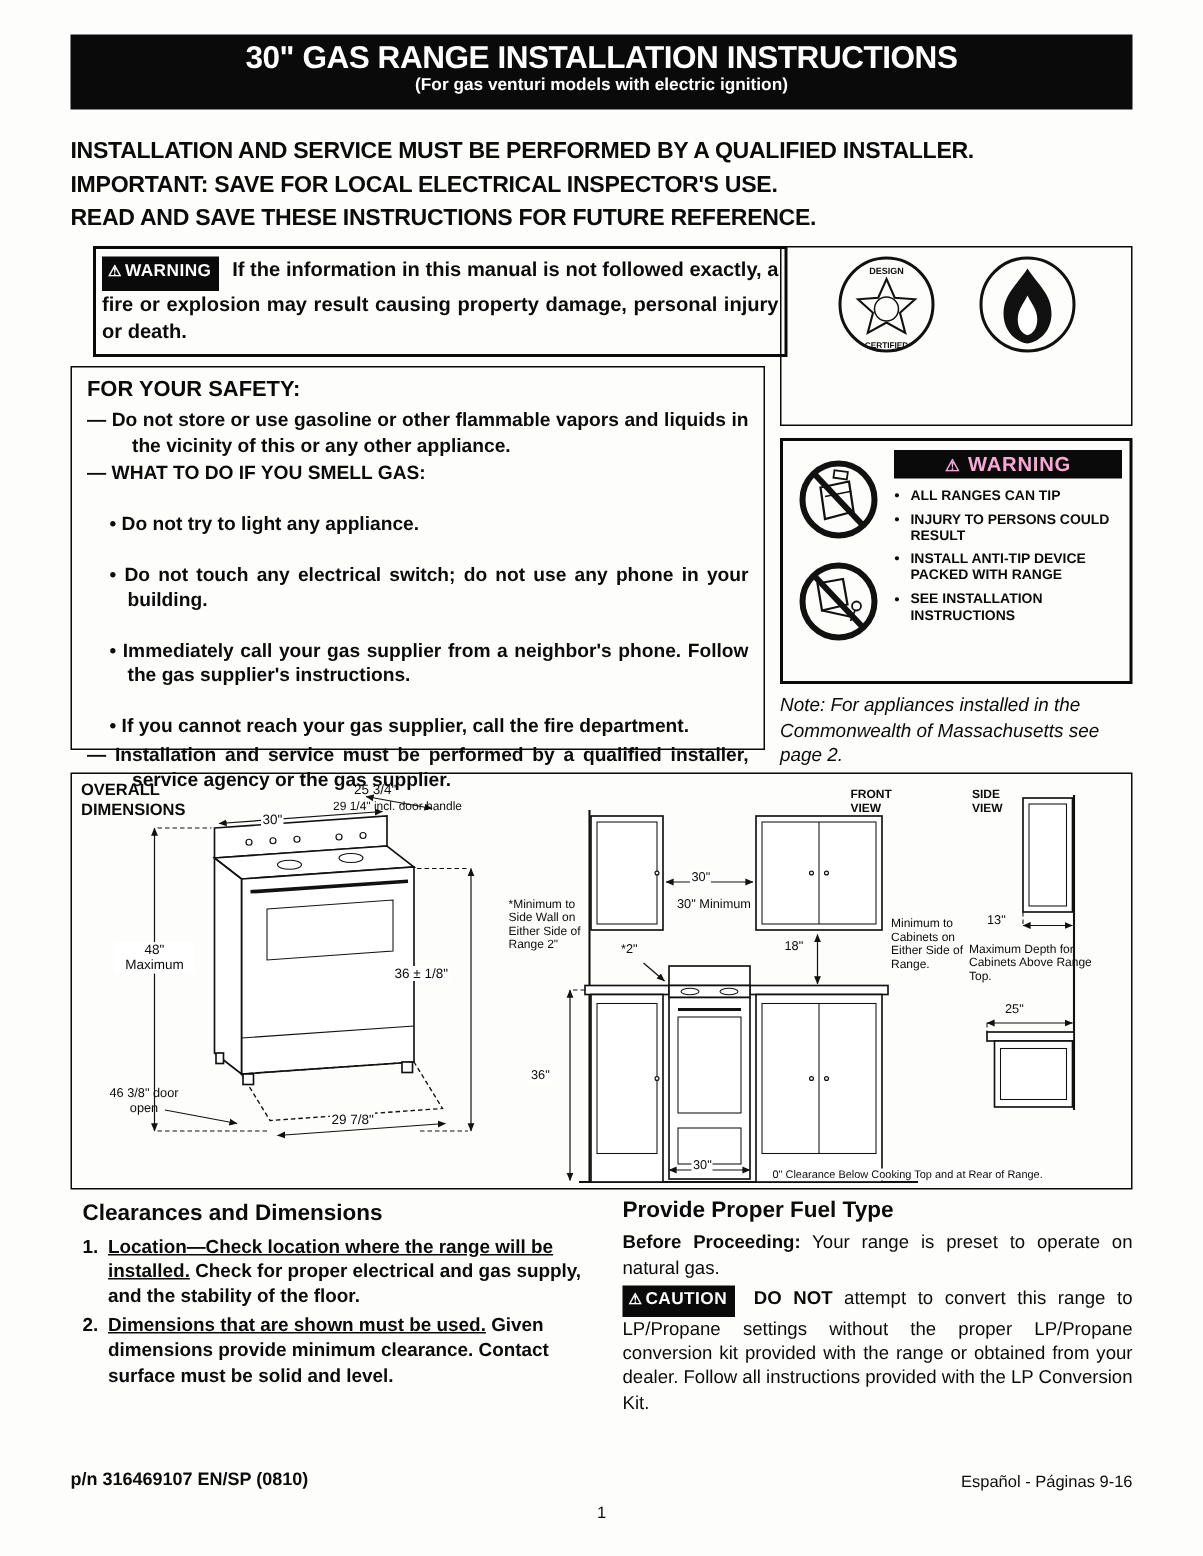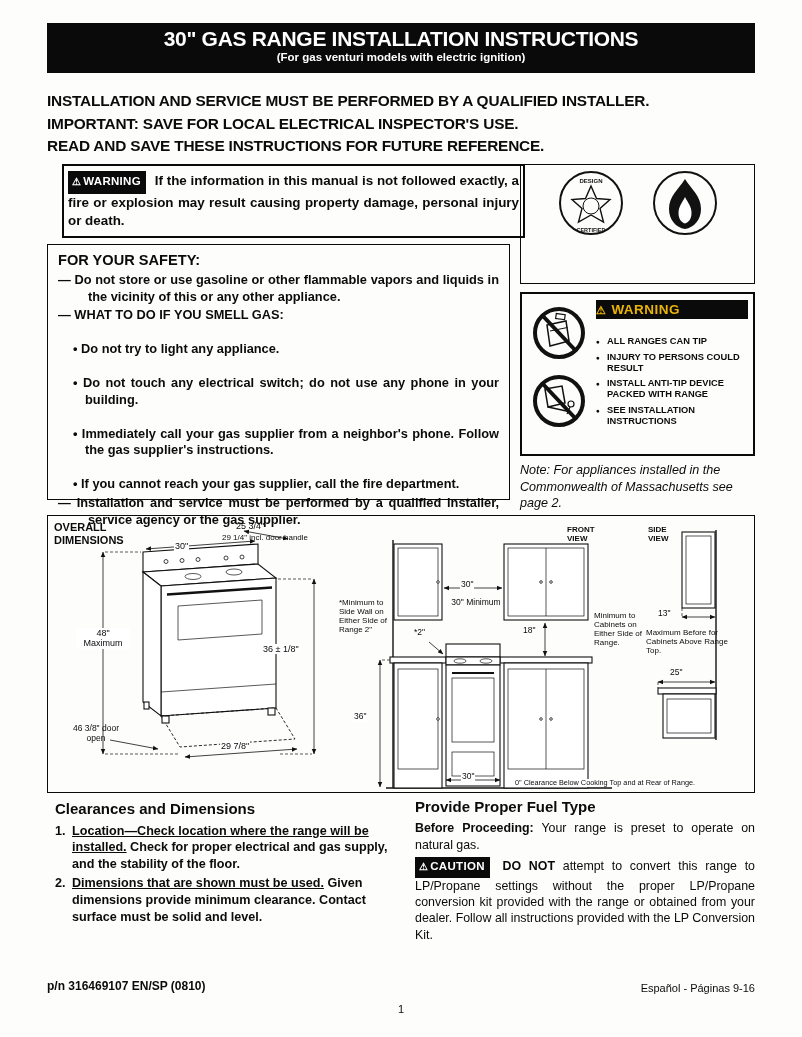--- a/index.html
+++ b/index.html
@@ -29,24 +29,24 @@
              padding:7px 10px;font-weight:bold;font-size:12.8px;line-height:16.8px}
   .stitle{font-size:14.6px;margin-bottom:3px}
   .sd{padding-left:30px;text-indent:-30px;text-align:justify;margin-top:2px}
   .sb{padding-left:27px;text-indent:-12px;text-align:justify;margin-top:17px}
   .sb::before{content:"•  "}
 
   .tipbox{left:520px;top:292px;width:235px;height:164px;border:2.5px solid #0a0a0a;
           display:flex;padding:6px 5px 4px 6px;gap:6px}
   .tipicons{display:flex;flex-direction:column;gap:10px;align-items:center;width:62px;padding-top:4px}
   .tipright{flex:1}
-  .tiphead{background:#0a0a0a;color:#eab308;font-weight:bold;font-size:13.5px;
+  .tiphead{background:#0a0a0a;color:#f9a8d4;font-weight:bold;font-size:13.5px;text-align:center;
            padding:2px 0;letter-spacing:0.5px}
   .tiphead .tri{font-size:11px;margin-right:5px}
-  .tiplist{list-style:none;margin-top:17px}
+  .tiplist{list-style:none;margin-top:6px}
   .tiplist li{position:relative;padding-left:11px;font-size:9.3px;font-weight:bold;line-height:10.8px;margin-bottom:5px}
   .tiplist li::before{content:"●";position:absolute;left:0;top:1px;font-size:6.5px}
 
   .massnote{left:520px;top:462px;width:235px;font-style:italic;font-size:12.6px;line-height:16.5px}
 
   .diagram{left:47px;top:515px;width:708px;height:278px;border:1.5px solid #0a0a0a}
   .dsvg{position:absolute;left:0;top:0}
   .dsvg .art{fill:#fff;stroke:#111;stroke-width:1.1}
   .dsvg .artk{fill:#fff;stroke:#111;stroke-width:0.8}
   .dsvg .thin{fill:none;stroke:#111;stroke-width:0.7}
@@ -263,21 +263,21 @@
     <div class="dl s85 c" style="left:16px;top:208px;width:64px">46 3/8" door open</div>
     <div class="dl s9 bg nw" style="left:172px;top:225px">29 7/8"</div>
     <div class="dl b" style="left:519px;top:9px;width:46px">FRONT VIEW</div>
     <div class="dl b" style="left:600px;top:9px;width:36px">SIDE VIEW</div>
     <div class="dl s85 bg nw" style="left:412px;top:64px">30"</div>
     <div class="dl s85 c" style="left:402px;top:82px;width:52px">30" Minimum</div>
     <div class="dl" style="left:291px;top:82px;width:52px">*Minimum to Side Wall on Either Side of Range 2"</div>
     <div class="dl s85 nw" style="left:366px;top:112px">*2"</div>
     <div class="dl s85 nw" style="left:475px;top:110px">18"</div>
     <div class="dl" style="left:546px;top:95px;width:52px">Minimum to Cabinets on Either Side of Range.</div>
-    <div class="dl" style="left:598px;top:112px;width:84px">Maximum Before for Cabinets Above Range Top.</div>
+    <div class="dl" style="left:598px;top:112px;width:84px">Maximum Depth for Cabinets Above Range Top.</div>
     <div class="dl s85 nw" style="left:610px;top:93px">13"</div>
     <div class="dl s85 nw" style="left:622px;top:152px">25"</div>
     <div class="dl s85 bg nw" style="left:305px;top:196px">36"</div>
     <div class="dl s85 bg nw" style="left:413px;top:256px">30"</div>
     <div class="dl s7 bg nw" style="left:466px;top:263px">0" Clearance Below Cooking Top and at Rear of Range.</div>
   </section>
 
   <section class="clearsec abs">
     <div class="sechead">Clearances and Dimensions</div>
     <div class="ni">

